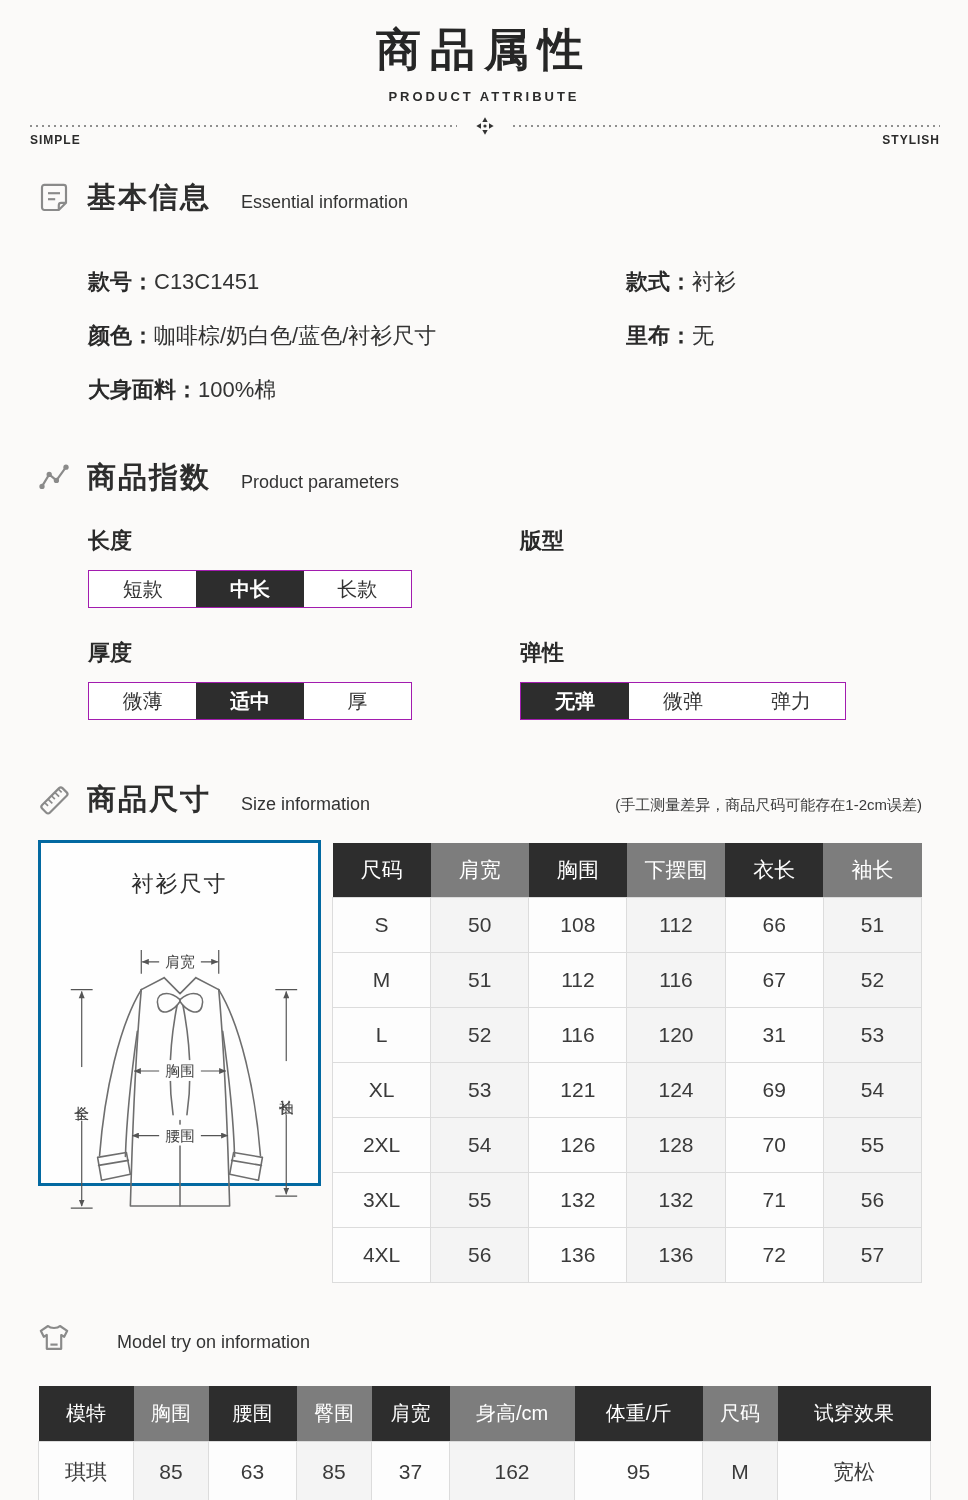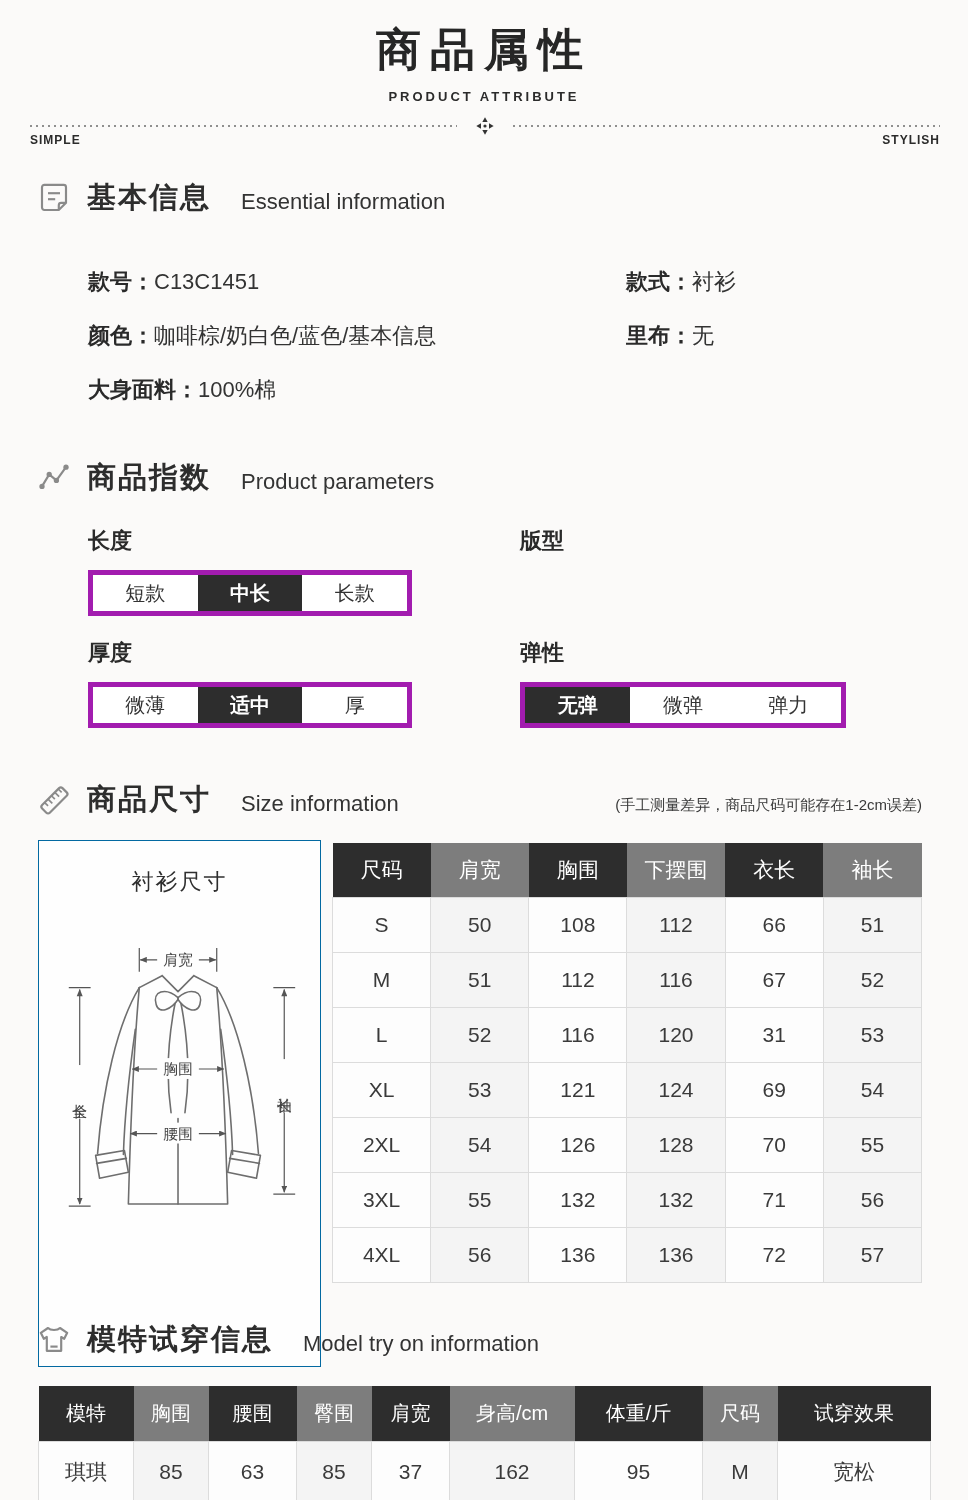--- a/index.html
+++ b/index.html
@@ -16,38 +16,38 @@
   .divider{position:absolute;top:114px;left:30px;right:28px;display:flex;align-items:center;}
   .dotline{flex:1;height:2px;background-image:repeating-linear-gradient(90deg,#8f8f8f 0 2px,transparent 2px 6px);}
   .ornament{margin:0 16px;display:flex;}
   .divider-labels{position:absolute;top:133px;left:30px;right:28px;display:flex;justify-content:space-between;
                   font-size:12px;font-weight:700;letter-spacing:1px;color:#2b2b2b;}
 
   
   .sec-h{position:absolute;display:flex;align-items:center;}
   .sec-icon{display:flex;margin-right:15px;}
   .sec-title{font-size:29px;font-weight:700;color:#2d2d2d;letter-spacing:2px;}
-  .sec-sub{font-size:22px;color:#333;margin-left:30px;position:relative;top:4px;}
+  .sec-sub{font-size:18px;color:#333;margin-left:30px;position:relative;top:4px;}
   .sec-note{font-size:15px;color:#3a3a3a;margin-left:auto;position:relative;top:5px;}
 
   
   .infogrid{position:absolute;top:266px;left:88px;right:40px;font-size:22px;}
   .info-row{display:grid;grid-template-columns:492px 1fr;margin-bottom:22px;line-height:32px;gap:46px;}
   .info-label{font-weight:700;color:#2a2a2a;}
   .info-value{color:#333;}
 
   
   .group{position:absolute;}
   .group-label{font-size:22px;font-weight:700;line-height:26px;color:#2a2a2a;}
-  .bar{display:flex;margin-top:16px;height:36px;border:5px solid #a21caf;background:#fff;}
+  .bar{display:flex;margin-top:16px;height:36px;border:1px solid #a21caf;background:#fff;}
   .opt{flex:1;display:flex;align-items:center;justify-content:center;font-size:20px;color:#333;background:#fff;}
   .opt.sel{background:var(--dark);color:#fff;font-weight:700;}
 
   
-  .diagram{position:absolute;top:840px;left:38px;width:283px;height:527px;border:1px solid #0369a1;
+  .diagram{position:absolute;top:840px;left:38px;width:283px;height:346px;border:3px solid #0369a1;
            background:#fefefe;text-align:center;box-sizing:border-box;}
   .diagram-title{margin-top:26px;font-size:22px;color:#2e2e2e;letter-spacing:2px;}
   .shirt-svg{margin-top:10px;}
 
   
   table{border-collapse:collapse;table-layout:fixed;}
   th{font-weight:500;color:#fff;font-size:21px;height:52px;}
   th.dark{background:var(--dark);}
   th.gray{background:var(--gray);}
   td{border:1px solid #dcdcdc;text-align:center;font-size:21px;color:#3a3a3a;background:#fdfdfd;}
@@ -97,21 +97,21 @@
     </span>
     <span class="sec-title">基本信息</span>
     <span class="sec-sub">Essential information</span>
   </div>
   <div class="infogrid">
       <div class="info-row">
         <div><span class="info-label">款号：</span><span class="info-value">C13C1451</span></div>
         <div><span class="info-label">款式：</span><span class="info-value">衬衫</span></div>
       </div>
       <div class="info-row">
-        <div><span class="info-label">颜色：</span><span class="info-value">咖啡棕/奶白色/蓝色/基本信息</span></div>
+        <div><span class="info-label">颜色：</span><span class="info-value">咖啡棕/奶白色/蓝色/衬衫尺寸</span></div>
         <div><span class="info-label">里布：</span><span class="info-value">无</span></div>
       </div>
       <div class="info-row">
         <div><span class="info-label">大身面料：</span><span class="info-value">100%棉</span></div>
       </div>
     </div>
 
   <div class="sec-h" style="top:458px;left:36px;right:46px;">
     <span class="sec-icon">
       <svg width="36" height="36" viewBox="0 0 30 30">
@@ -295,21 +295,20 @@
       </tbody>
     </table>
 
   <div class="sec-h" style="top:1320px;left:36px;right:46px;">
     <span class="sec-icon">
       <svg width="36" height="36" viewBox="0 0 30 30">
         <path d="M10 5 L4 9 L6.5 14 L9 12.5 V24 H21 V12.5 L23.5 14 L26 9 L20 5 C18 7.2 12 7.2 10 5 Z" fill="none" stroke="#8a8a8a" stroke-width="1.8" stroke-linejoin="round"></path>
         <line x1="12" y1="20.5" x2="18" y2="20.5" stroke="#8a8a8a" stroke-width="1.8"></line>
       </svg>
     </span>
-    <span class="sec-title">模特试穿信息</span>
     <span class="sec-sub">Model try on information</span>
   </div>
 
   <table class="model-table">
       <colgroup>
         <col style="width: 95px;">
         <col style="width: 75px;">
         <col style="width: 88px;">
         <col style="width: 75px;">
         <col style="width: 78px;">

